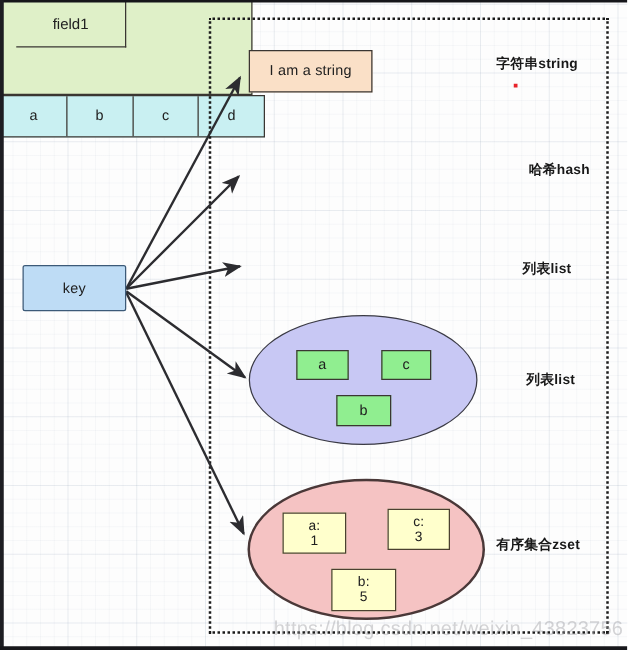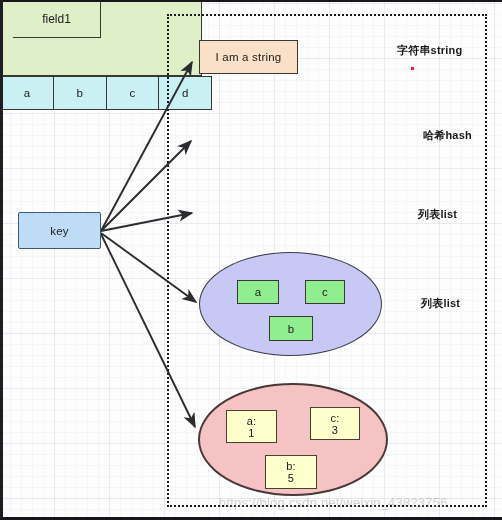--- a/index.html
+++ b/index.html
@@ -193,21 +193,21 @@
   #red-dot {
     position: absolute;
     left: 411px; top: 67px;
     width: 3px; height: 3px;
     background: #e8232a;
   }
 
   #watermark {
     position: absolute;
     left: 219px; top: 495px;
-    font-size: 13px;
+    font-size: 16px;
     color: rgba(160,160,165,0.45);
     white-space: nowrap;
     letter-spacing: .2px;
   }
 
   #arrows { position: absolute; left: 0; top: 0; }
   .arrow-path { stroke: #2c2c30; stroke-width: 1.9; fill: none; }
 </style>
 </head>
 <body>
@@ -271,16 +271,17 @@
       <span>b:</span>
       <span>5</span>
     </div>
   </div>
 
   <div class="side-label" id="label-string">字符串string</div>
   <div id="red-dot"></div>
   <div class="side-label" id="label-hash">哈希hash</div>
   <div class="side-label" id="label-list">列表list</div>
   <div class="side-label" id="label-set">列表list</div>
+  <div class="side-label" id="label-zset">有序集合zset</div>
 
   <div id="watermark">https://blog.csdn.net/weixin_43823756</div>
 
 </div>
 
 </body></html>

